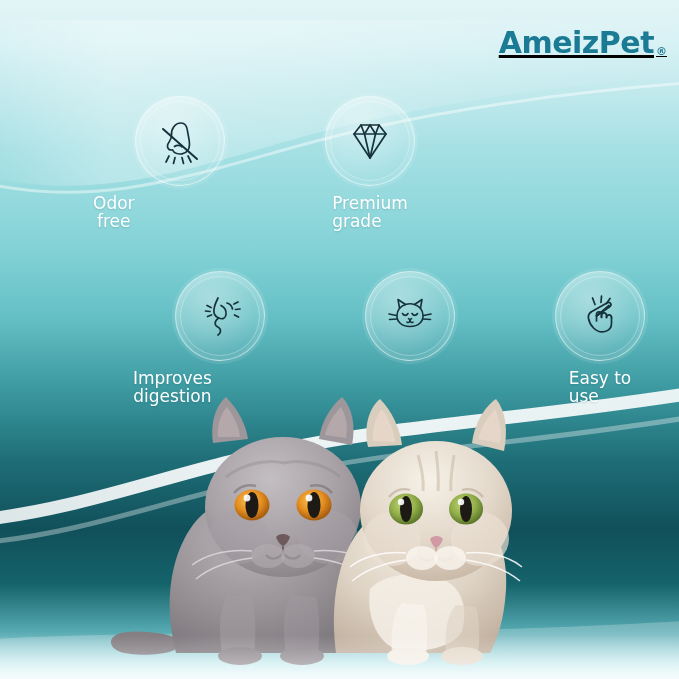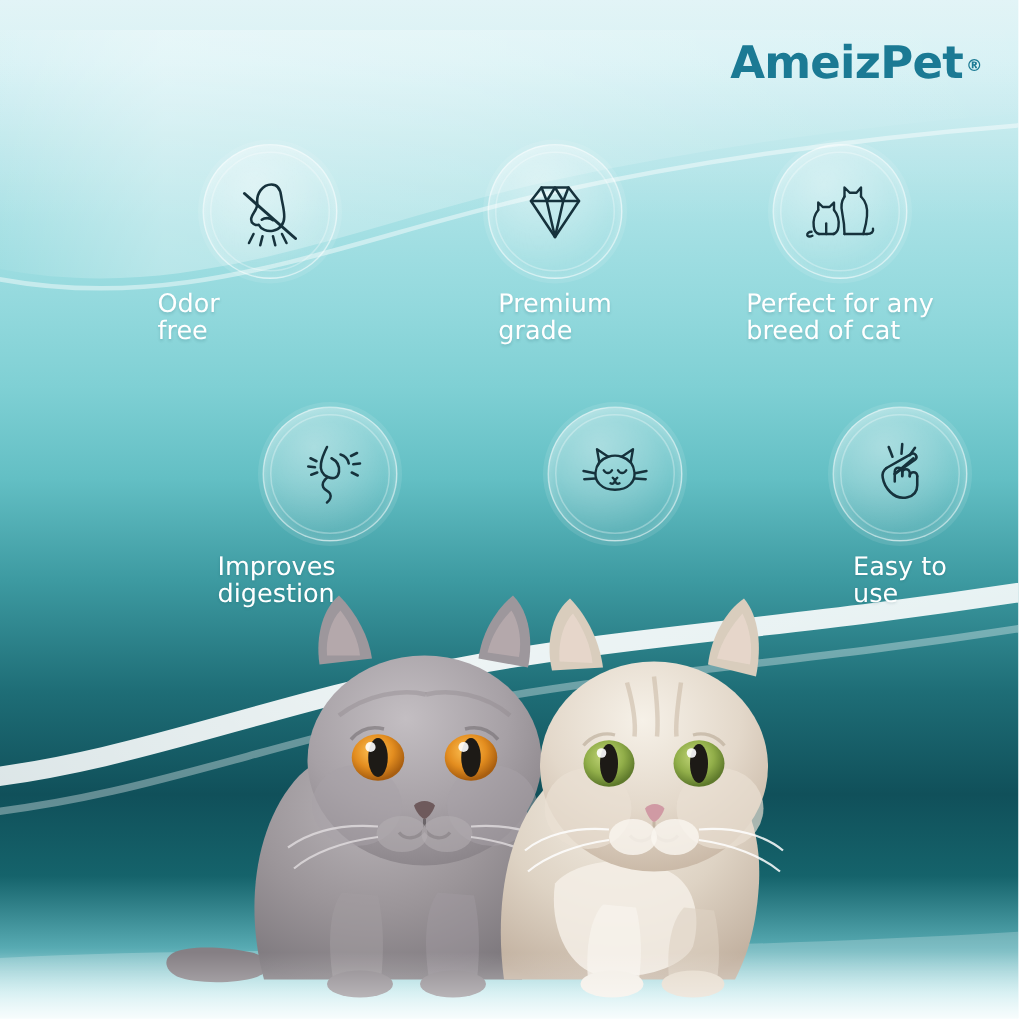--- a/index.html
+++ b/index.html
@@ -36,24 +36,25 @@
     position: absolute;
     left: 0; top: 0;
     width: 679px; height: 679px;
     pointer-events: none;
   }
 
   
   .logo {
     position: absolute;
     top: 28px;
-    right: 24px;
+    right: 12px;
     display: flex;
-    align-items: center;
+    align-items: flex-end;
     user-select: none;
+    text-decoration: underline;
   }
   .logo-text {
     font-family: "DejaVu Sans", sans-serif;
     font-size: 30px;
     font-weight: bold;
     letter-spacing: -0.5px;
     color: #1b7a94;
     line-height: 1;
   }
   .logo-reg {
@@ -118,21 +119,21 @@
 
   .feature-label {
     margin-top: 9px;
     color: #ffffff;
     font-size: 17px;
     line-height: 1.04;
     font-family: "DejaVu Sans", sans-serif;
     white-space: pre-line;
     text-shadow: 0 1px 2px rgba(0,60,70,0.18);
   }
-  .align-left   { align-self: flex-start; margin-left: 20px; text-align: left; }
+  .align-left   { align-self: flex-start; margin-left: 8px; text-align: center; }
   .align-center { }
 
   .row-2 { margin-top: 41px; padding-left: 40px; }
 
   
   .cats {
     position: absolute;
     left: 0;
     bottom: 0;
     width: 679px;
@@ -213,43 +214,20 @@
               <path d="M17 10 L20.5 19 L26 43"></path>
               <path d="M35 10 L31.5 19 L26 43"></path>
               <path d="M20.5 19 L26 10 L31.5 19"></path>
             </g>
           </svg>
         </div>
         <div class="feature-label align-center">Premium
 grade</div>
       </div>
 
-      <div class="feature col-3">
-        <div class="bubble">
-          <svg width="54" height="52" viewBox="0 0 54 52">
-            <g fill="none" stroke="#16323c" stroke-width="1.6" stroke-linecap="round" stroke-linejoin="round">
-
-              <path d="M30 16 L30 10 L33.5 13.5 L38 13.5 L41 10 L41 16"></path>
-              <path d="M30 16 C28 19, 27.5 23, 28.5 27 C29.5 32, 30 36, 30 41"></path>
-              <path d="M41 16 C44 19, 45.5 24, 45 29 C44.5 35, 43 39, 42.5 41"></path>
-              <path d="M30 41 L45 41"></path>
-              <path d="M45 41 C48 41, 49.5 39.5, 49 37.5"></path>
-
-              <path d="M12.5 25 L12.5 20 L15.5 23 L20 23 L23 20 L23 25"></path>
-              <path d="M12.5 25 C10 28, 9 32, 9.5 36 C9.8 38.7, 11 40.5, 13 41"></path>
-              <path d="M23 25 C25.5 28, 26.5 32, 26 36 C25.7 38.7, 24.5 40.5, 22.5 41"></path>
-              <path d="M13 41 L23 41"></path>
-              <path d="M8 39.5 C6 39.5, 5 40.7, 5.2 41.8 C5.4 42.8, 7 43, 8.6 42.2"></path>
-              <path d="M17.8 34 L17.8 41"></path>
-            </g>
-          </svg>
-        </div>
-        <div class="feature-label align-center">Perfect for any
-breed of cat</div>
-      </div>
     </div>
 
     <div class="feature-row row-2">
 
       <div class="feature col-1">
         <div class="bubble">
           <svg width="52" height="52" viewBox="0 0 52 52">
             <g fill="none" stroke="#16323c" stroke-width="1.7" stroke-linecap="round" stroke-linejoin="round">
               <path d="M24 8 C22 12, 20.5 15.5, 20 19 C19.3 23.5, 21 26.5, 24.5 28
                        C28.5 29.7, 31.5 28.5, 32 24.5 C32.5 20, 30 17, 27 15.5"></path>

